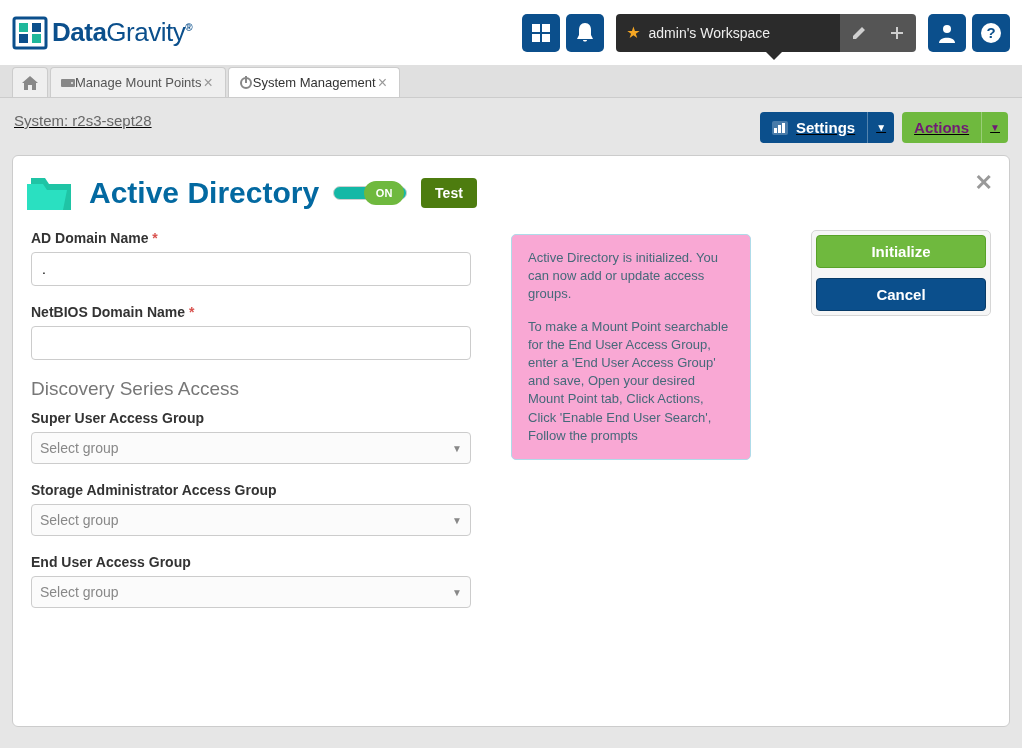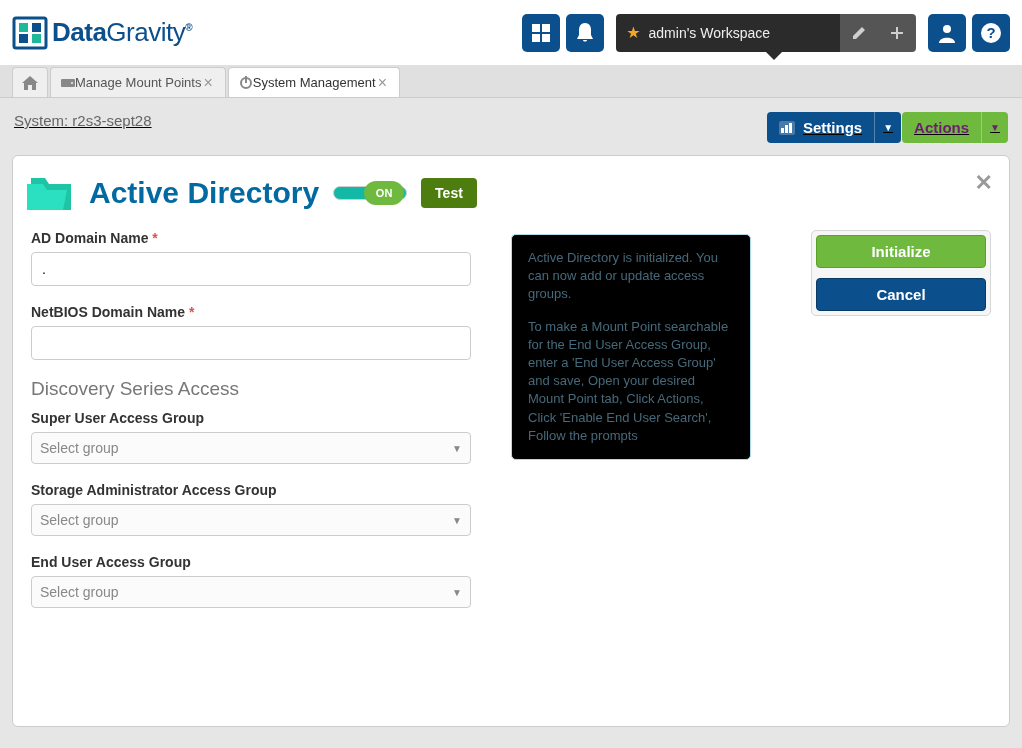--- a/index.html
+++ b/index.html
@@ -124,21 +124,21 @@
       display: flex;
       align-items: flex-start;
       justify-content: space-between;
       padding: 14px 14px 6px;
       text-decoration: underline;
     }
     .system-label {
       color: #666666;
       font-size: 15px;
     }
-    .action-btns { display: flex; gap: 1px; }
+    .action-btns { display: flex; gap: 8px; }
     .split-btn {
       display: flex;
       border-radius: 4px;
       overflow: hidden;
       font-weight: bold;
       font-size: 15px;
       cursor: pointer;
     }
     .split-btn .main {
       padding: 7px 12px;
@@ -258,21 +258,21 @@
       align-items: center;
       padding: 0 8px;
       justify-content: space-between;
       color: #888888;
       cursor: pointer;
       background: #fbfbfb;
     }
     .select-arrow { color: #888888; font-size: 10px; }
 
     .info-box {
-      background: #000000;
+      background: #f9a8d4;
       border: 1px solid #aedbe9;
       border-radius: 5px;
       padding: 14px 16px;
       width: 240px;
       color: #46697a;
       font-size: 13px;
       line-height: 1.4;
       margin-top: 4px;
     }
     .info-box .para { margin-bottom: 14px; }

